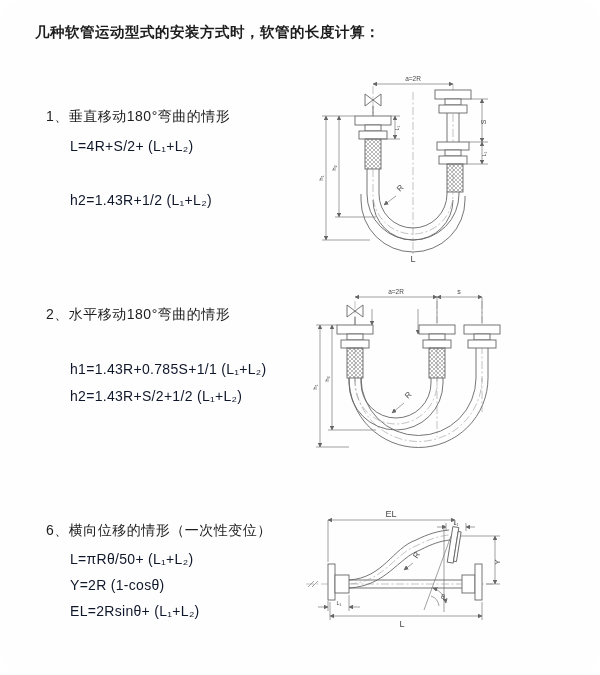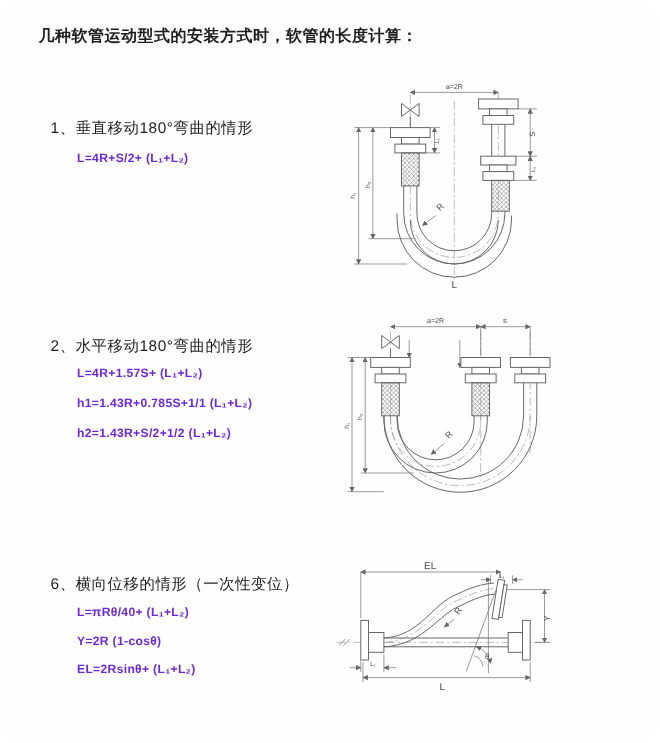--- a/index.html
+++ b/index.html
@@ -12,21 +12,21 @@
     position:absolute; left:35px; top:23px;
     font-size:14.5px; font-weight:700; letter-spacing:0.5px; color:#1d1d1d;
   }
   .sec-heading {
     position:absolute; left:46px;
     font-size:14px; font-weight:400; letter-spacing:0.5px; color:#1d1d1d;
     white-space:nowrap;
   }
   .formula {
     position:absolute; left:70px;
-    font-size:11px; font-weight:700; letter-spacing:0.3px; color:#6d28d9;
+    font-size:14px; font-weight:400; letter-spacing:0.3px; color:#0f172a;
     white-space:nowrap;
   }
   .dwg { position:absolute; }
   .dwg text {
     font-family:"Liberation Sans","DejaVu Sans",sans-serif;
     fill:#4a4a4a; stroke:none;
   }
   .ln   { stroke:#666; stroke-width:0.9; fill:none; }
   .fw   { stroke:#666; stroke-width:0.9; fill:#fff; }
   .dim  { stroke:#7a7a7a; stroke-width:0.7; fill:none; }
@@ -35,28 +35,28 @@
 </style>
 </head>
 <body>
 
 <div class="page">
 
   <div class="title">几种软管运动型式的安装方式时，软管的长度计算：</div>
 
   <div class="sec-heading" style="top:108px">1、垂直移动180°弯曲的情形</div>
   <div class="formula" style="top:138px">L=4R+S/2+ (L₁+L₂)</div>
+  <div class="formula" style="top:192px">h2=1.43R+1/2 (L₁+L₂)</div>
 
   <div class="sec-heading" style="top:306px">2、水平移动180°弯曲的情形</div>
-  <div class="formula" style="top:334px">L=4R+1.57S+ (L₁+L₂)</div>
   <div class="formula" style="top:361px">h1=1.43R+0.785S+1/1 (L₁+L₂)</div>
   <div class="formula" style="top:388px">h2=1.43R+S/2+1/2 (L₁+L₂)</div>
 
   <div class="sec-heading" style="top:522px">6、横向位移的情形（一次性变位）</div>
-  <div class="formula" style="top:551px">L=πRθ/40+ (L₁+L₂)</div>
+  <div class="formula" style="top:551px">L=πRθ/50+ (L₁+L₂)</div>
   <div class="formula" style="top:577px">Y=2R (1-cosθ)</div>
   <div class="formula" style="top:603px">EL=2Rsinθ+ (L₁+L₂)</div>
 
   <svg class="dwg" style="left:312px; top:72px" width="185" height="192" viewBox="0 0 185 192">
     <defs>
       <marker id="ar1" viewBox="0 0 10 10" refX="9" refY="5" markerWidth="7" markerHeight="7" orient="auto-start-reverse">
           <path d="M0,0 L10,5 L0,10 z" fill="#666"></path>
         </marker>
       <pattern id="ht1" width="4" height="4" patternUnits="userSpaceOnUse">
         <path d="M0,4 L4,0 M0,0 L4,4" stroke="#8a8a8a" stroke-width="0.6"></path>

